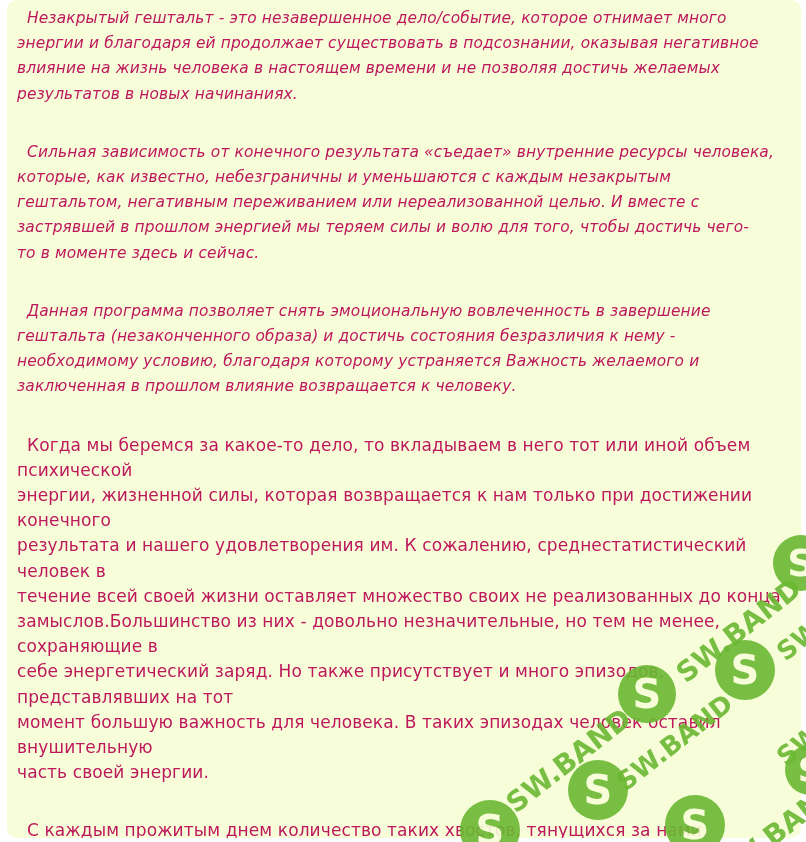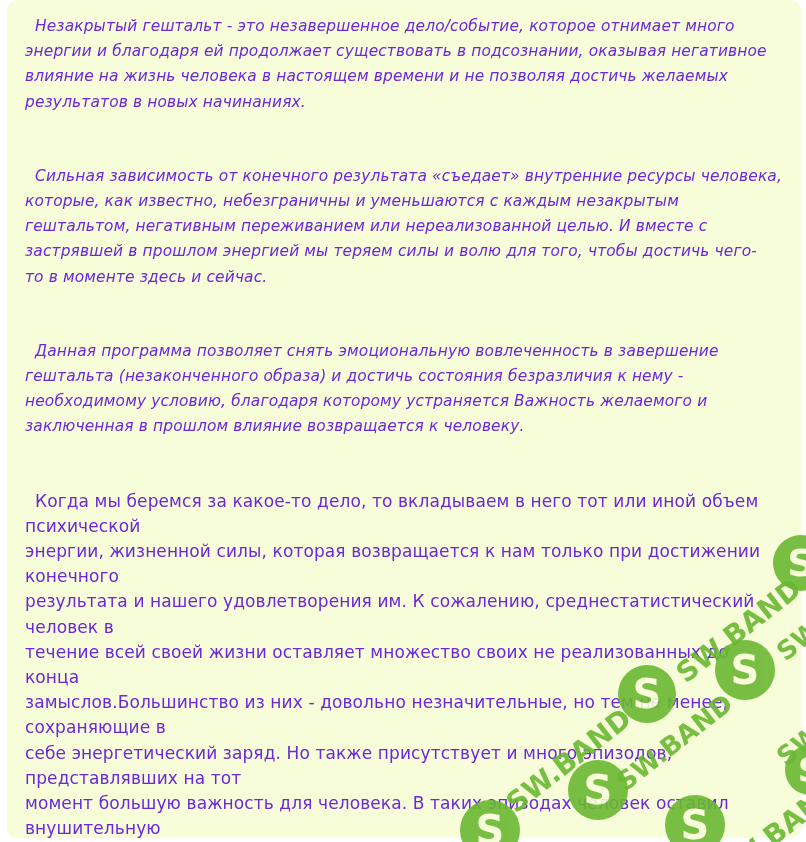--- a/index.html
+++ b/index.html
@@ -16,22 +16,22 @@
       top: 0px;
       width: 794px;
       height: 838px;
       background: #f7fdd9;
       border-radius: 10px;
       box-sizing: border-box;
       padding: 2px 6px 0 6px;
       overflow: hidden;
     }
     .para {
-      margin: 12px;
-      color: #6d28d9;
+      margin: 4px;
+      color: #be185d;
       font-size: 16.3px;
       line-height: 25.2px;
       text-indent: 10px;
       white-space: pre-line;
     }
     .para.italic {
       font-family: "DejaVu Sans", sans-serif;
       font-style: italic;
       font-size: 15.4px;
       letter-spacing: 0.15px;

